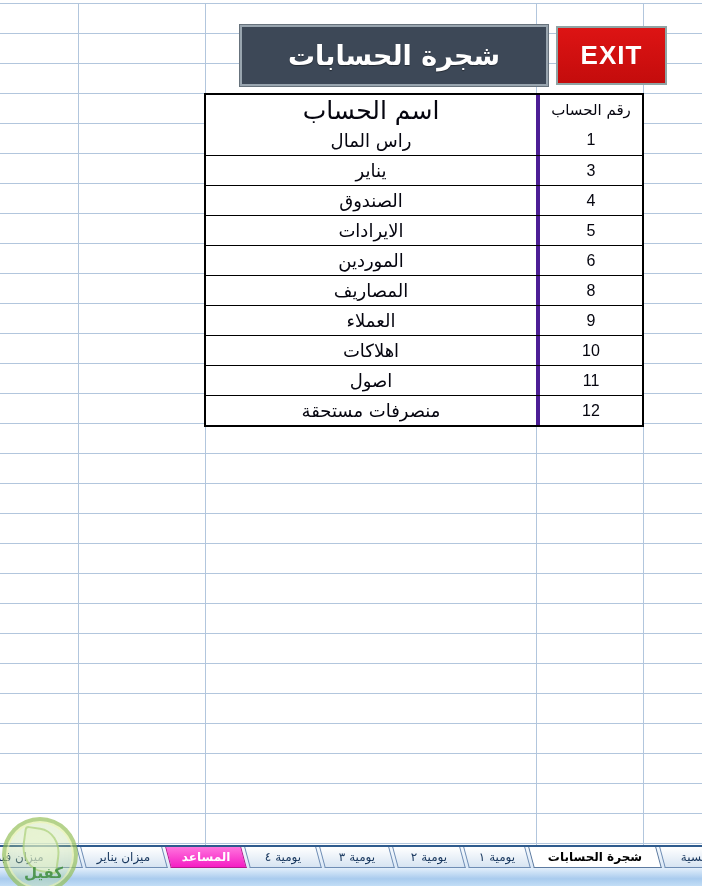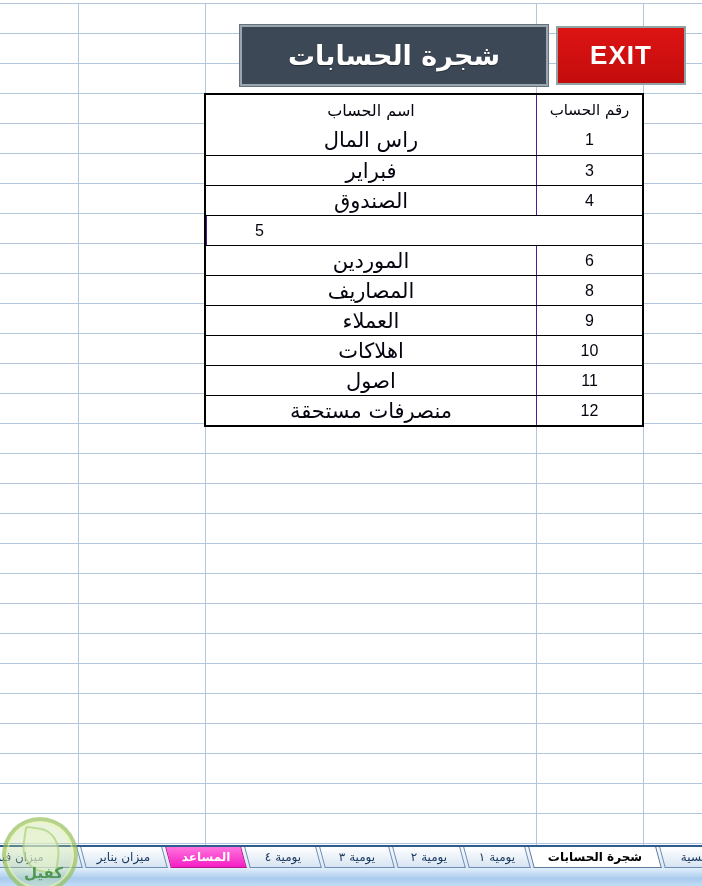--- a/index.html
+++ b/index.html
@@ -34,47 +34,47 @@
     display:flex;align-items:center;justify-content:center;
     z-index:3;
   }
   .title-shape .txt{
     color:#fff;font-size:27px;font-weight:bold;direction:rtl;
     text-shadow:0 1px 1px rgba(0,0,0,.4);
   }
 
   
   .exit-btn{
-    position:absolute;left:556px;top:26px;width:130px;height:59px;
+    position:absolute;left:556px;top:26px;width:111px;height:59px;
     background:linear-gradient(#DD1414,#C40C0C);
     border:2px solid #8FA4A4;
     box-sizing:border-box;
     display:flex;align-items:center;justify-content:center;
     cursor:pointer;z-index:3;
   }
   .exit-btn .txt{
     color:#fff;font-weight:bold;font-size:26px;
     font-family:"Liberation Sans",sans-serif;letter-spacing:1px;
   }
 
   
   .acc-table{
     position:absolute;left:204px;top:93px;width:440px;
     background:#fff;border:2px solid #000;box-sizing:border-box;
     z-index:2;direction:rtl;
   }
   .tr{display:flex;flex-direction:row-reverse;height:30px;border-top:1px solid #000;box-sizing:border-box;}
   .tr:first-child{border-top:none;}
   .td{display:flex;align-items:center;justify-content:center;color:#05050F;}
-  .td-name{flex:1;font-size:21px;}
+  .td-name{flex:1;font-size:18px;}
   .td-num{
-    width:106px;border-left:1px solid #4c1d95;box-sizing:border-box;
+    width:106px;border-left:4px solid #4c1d95;box-sizing:border-box;
     font-family:"Liberation Sans",sans-serif;font-size:16px;direction:ltr;
   }
-  .tr.head .td-name{font-size:16px;}
+  .tr.head .td-name{font-size:25px;}
   .tr.head .td-num{font-family:"DejaVu Sans",sans-serif;font-size:15px;direction:rtl;}
 
   
   .tabbar{
     position:absolute;left:0;top:845px;width:702px;height:23px;
     border-top:2px solid #2F5B8D;box-sizing:border-box;
     background:linear-gradient(#F6FAFE,#D9E7F6);
     overflow:hidden;z-index:10;
     display:flex;align-items:stretch;
   }
@@ -152,30 +152,31 @@
       <div class="td td-num">رقم الحساب</div>
     </div>
     <div>
   <div class="tr">
     <div class="td td-name">راس المال</div>
     <div class="td td-num">1</div>
   </div>
 
 
   <div class="tr">
-    <div class="td td-name">فبراير</div>
+    <div class="td td-name">يناير</div>
     <div class="td td-num">3</div>
   </div>
 
   <div class="tr">
     <div class="td td-name">الصندوق</div>
     <div class="td td-num">4</div>
   </div>
 
   <div class="tr">
+    <div class="td td-name">الايرادات</div>
     <div class="td td-num">5</div>
   </div>
 
   <div class="tr">
     <div class="td td-name">الموردين</div>
     <div class="td td-num">6</div>
   </div>
 
 
   <div class="tr">

